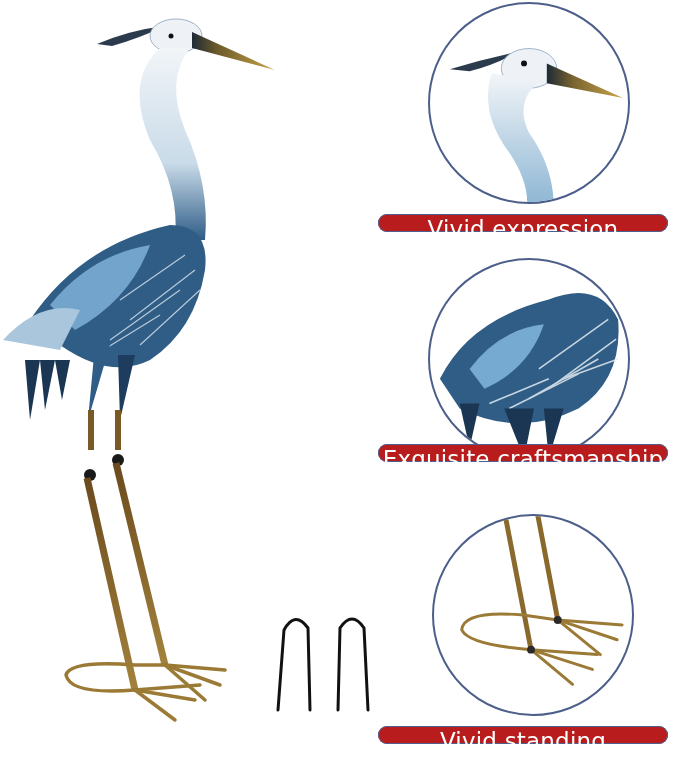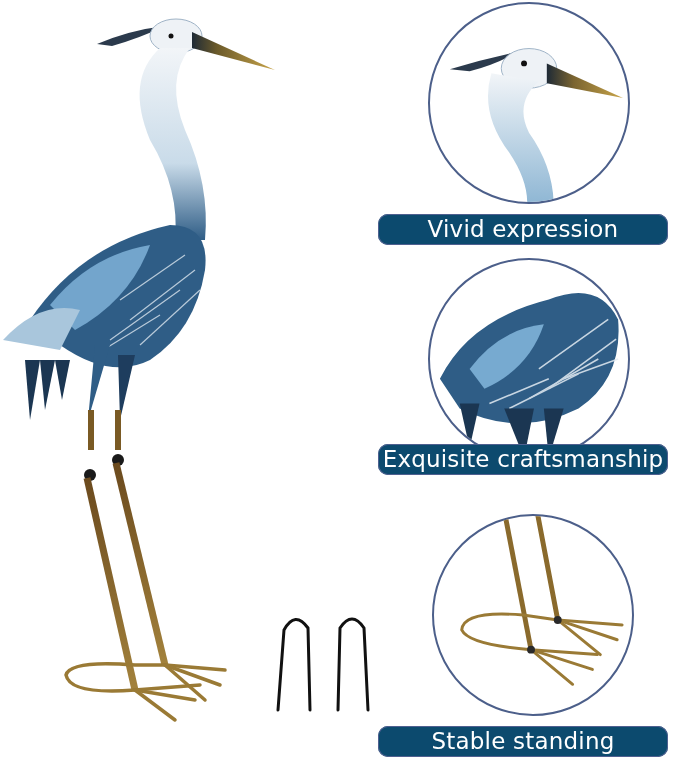--- a/index.html
+++ b/index.html
@@ -1,21 +1,21 @@
 <!DOCTYPE html>
 <html><head>
   <meta charset="utf-8">
   <style>
     html, body { margin: 0; padding: 0; background: #ffffff; }
     body { width: 679px; height: 759px; position: relative; overflow: hidden; font-family: "DejaVu Sans", "Liberation Sans", sans-serif; }
     .main-figure { position: absolute; left: 0; top: 0; width: 300px; height: 759px; }
     .stakes { position: absolute; left: 270px; top: 610px; width: 110px; height: 110px; }
     .feature-circle { position: absolute; width: 202px; height: 202px; border-radius: 50%; border: 2px solid #4c5f8a; box-sizing: border-box; overflow: hidden; background: #fff; }
     .feature-circle svg { width: 100%; height: 100%; display: block; }
-    .feature-label { position: absolute; left: 378px; width: 290px; height: 31px; border-radius: 10px; background: #0c4a6e; color: #ffffff; font-size: 23px; line-height: 31px; text-align: center; letter-spacing: 0.2px; box-shadow: 0 0 0 1px #4f6090 inset; }
+    .feature-label { position: absolute; left: 378px; width: 290px; height: 18px; border-radius: 10px; background: #b91c1c; color: #ffffff; font-size: 23px; line-height: 31px; text-align: center; letter-spacing: 0.2px; box-shadow: 0 0 0 1px #4f6090 inset; }
   </style>
 </head>
 <body>
 
 <div class="main-figure">
   <svg viewBox="0 0 300 759" xmlns="http://www.w3.org/2000/svg">
     <defs>
       <linearGradient id="neckGrad" x1="0" y1="0" x2="0" y2="1">
         <stop offset="0" stop-color="#f2f5f8"></stop>
         <stop offset="0.6" stop-color="#c9dbe9"></stop>
@@ -146,13 +146,13 @@
         <path d="M98 135 L160 155"></path>
         <path d="M98 135 L140 170"></path>
       <path d="M125 105 L190 110"></path>
         <path d="M125 105 L185 125"></path>
         <path d="M125 105 L168 140"></path>
     </g>
     <circle cx="98" cy="135" r="4" fill="#2a2a2a"></circle>
     <circle cx="125" cy="105" r="4" fill="#2a2a2a"></circle>
   </svg>
 </div>
-<div class="feature-label" style="top:726px;">Stable standing</div>
+<div class="feature-label" style="top:726px;">Vivid standing</div>
 
 </body></html>

